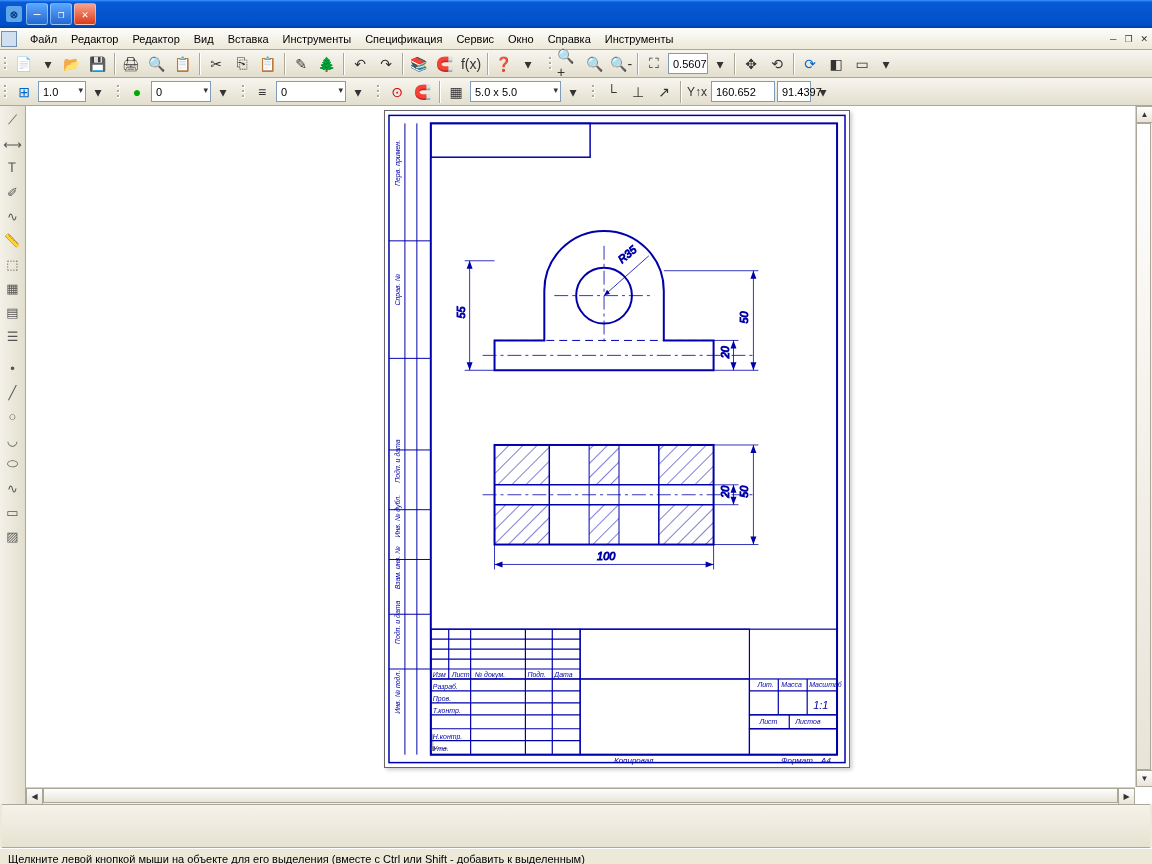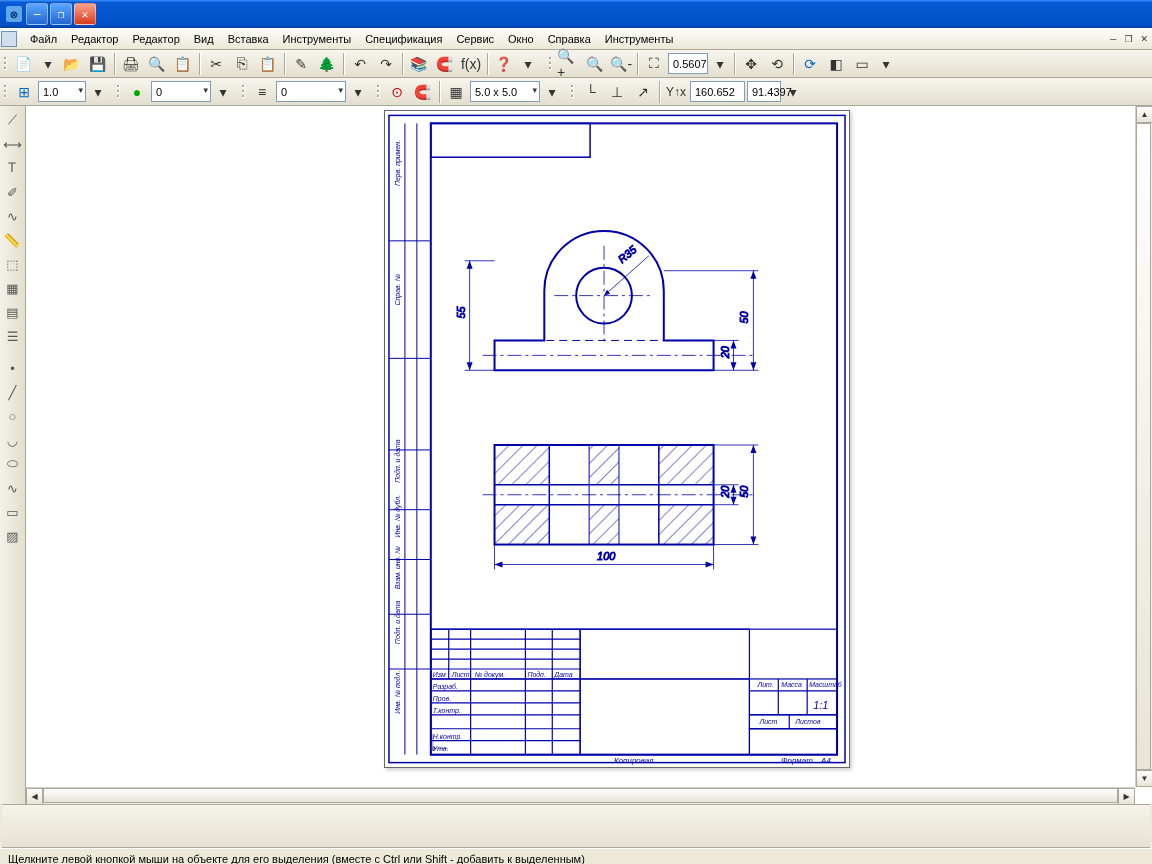--- a/index.html
+++ b/index.html
@@ -171,37 +171,37 @@
   <div class="tb-btn small">▾</div>
   <div class="tb-grip" style="margin-left:6px">
       <div></div>
       <div></div>
       <div></div>
     </div>
   <div class="tb-btn" style="color:#c00">⊙</div>
   <div class="tb-btn" style="color:#c00">🧲</div>
   <div class="tb-sep"></div>
   <div class="tb-btn">▦</div>
-  <div class="tb-combo" style="width:70px">
+  <div class="tb-combo" style="width:91px">
       <span>5.0 x 5.0</span>
     </div>
   <div class="tb-btn small">▾</div>
   <div class="tb-grip" style="margin-left:6px">
       <div></div>
       <div></div>
       <div></div>
     </div>
   <div class="tb-btn">└</div>
   <div class="tb-btn">⊥</div>
   <div class="tb-btn">↗</div>
   <div class="tb-sep"></div>
   <div class="tb-btn" style="font-size:12px">
       <span>Y↑x</span>
     </div>
-  <div class="tb-input" style="width:55px">
+  <div class="tb-input" style="width:64px">
       <span>160.652</span>
     </div>
   <div class="tb-input" style="width:34px">
       <span>91.4397</span>
     </div>
   <div class="tb-btn small">▾</div>
 </div>
 
 <div class="main">
   <div class="left-toolbar">

